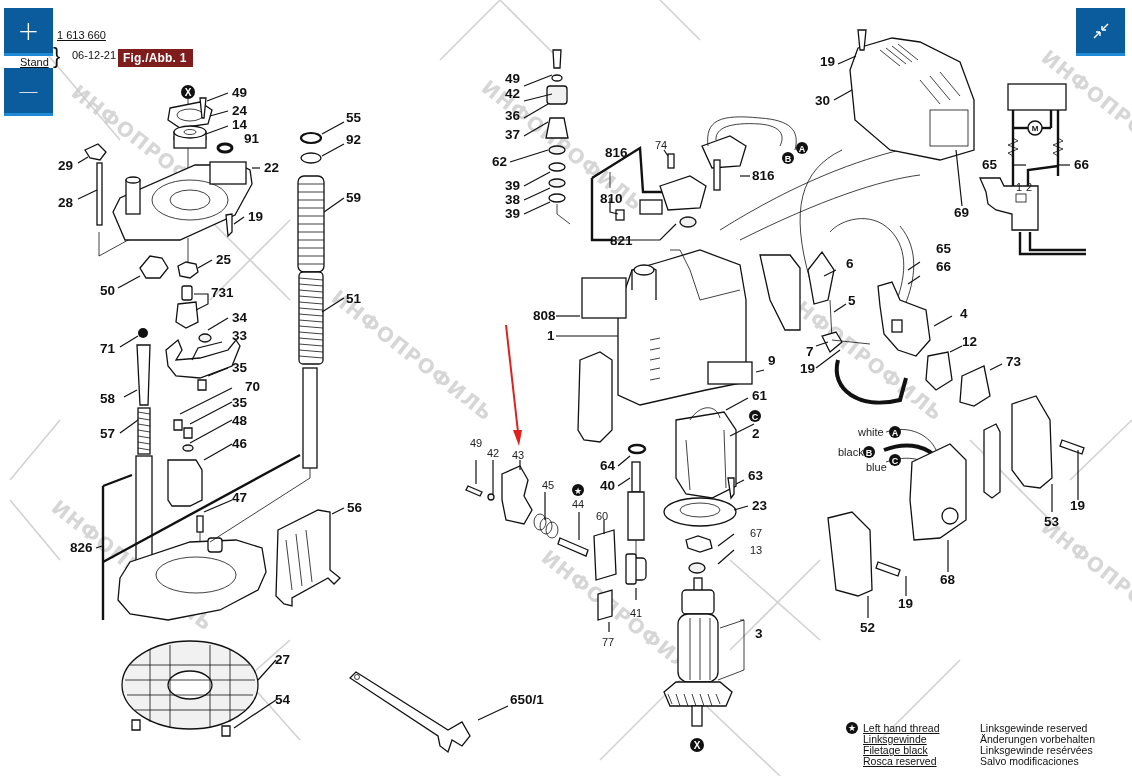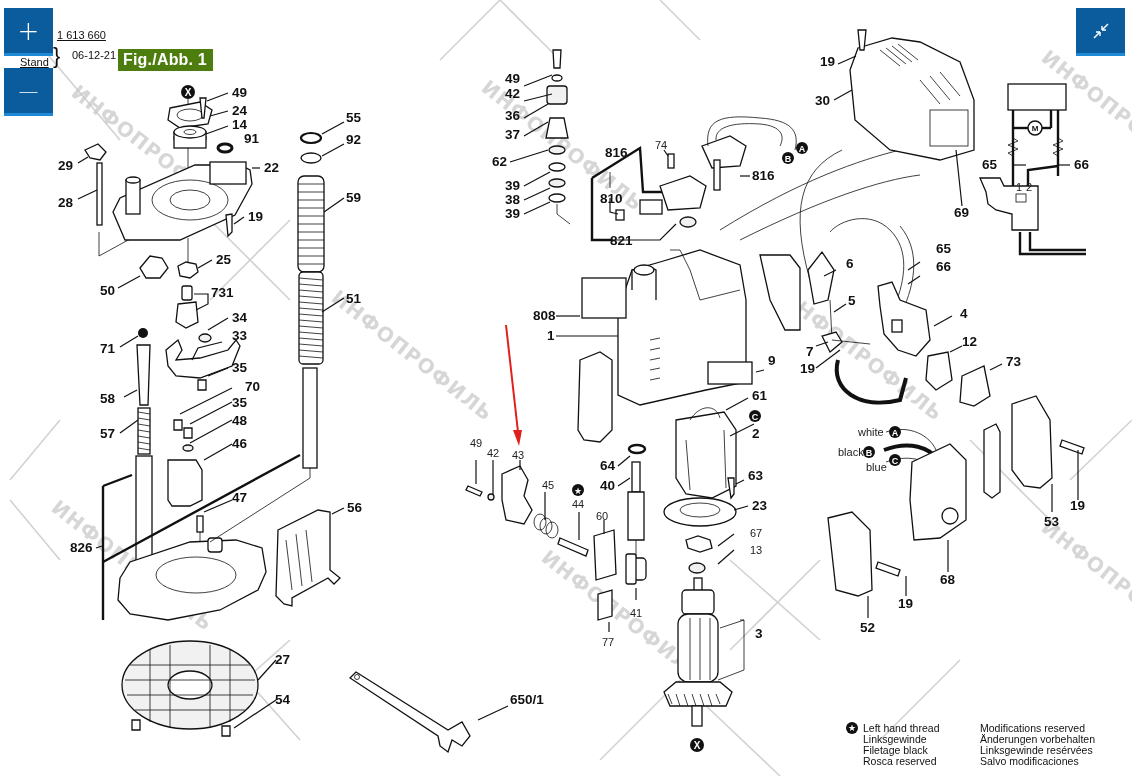--- a/index.html
+++ b/index.html
@@ -22,27 +22,27 @@
   #zoom-in-button { left:4px; top:8px; }
   #zoom-out-button { left:4px; top:68px; }
   #fullscreen-button { left:1076px; top:8px; width:49px; }
   .ctrl span { font-family:"DejaVu Sans", sans-serif; font-size:26px; line-height:1; font-weight:300; }
 
   #header-block { position:absolute; left:20px; top:29px; font-size:11px; line-height:12px; color:#111; }
   #doc-number { position:absolute; left:37px; top:0px; white-space:nowrap;text-decoration:underline; }
   #stand-label { position:absolute; left:0px; top:27px; white-space:nowrap;text-decoration:underline; }
   #stand-brace { position:absolute; left:33px; top:16px; font-size:22px; line-height:22px; font-weight:200; }
   #stand-date { position:absolute; left:52px; top:20px; white-space:nowrap; }
-  #fig-label { position:absolute; left:118px; top:49px; background:#4d7c0f; color:#fff; font-weight:bold;
-               font-size:16px; padding:2px 6px 2px 5px; letter-spacing:0.2px; }
+  #fig-label { position:absolute; left:118px; top:49px; background:#7f1d1d; color:#fff; font-weight:bold;
+               font-size:12px; padding:2px 6px 2px 5px; letter-spacing:0.2px; }
 
   #legend-thread { position:absolute; left:848px; top:723px; font-size:10.5px; line-height:11px; color:#111; }
   #legend-thread .star { position:absolute; left:-2px; top:-1px; width:12px; height:12px; border-radius:50%; background:#111;
                          color:#fff; font-size:9px; line-height:12px; text-align:center; }
-  #legend-thread .lines { position:absolute; left:15px; top:0; white-space:nowrap; }
+  #legend-thread .lines { position:absolute; left:15px; top:0; white-space:nowrap;text-decoration:underline; }
   #legend-mods { position:absolute; left:980px; top:723px; font-size:10.5px; line-height:11px; color:#111; white-space:nowrap; }
   .line { display:block; }
 </style>
 </head>
 <body>
 
 <div id="viewer">
 
 <svg id="diagram" width="1132" height="776" viewBox="0 0 1132 776">
 
@@ -560,21 +560,21 @@
 <div id="legend-thread">
   <span class="star">★</span>
   <div class="lines">
     <span class="line">Left hand thread</span>
     <span class="line">Linksgewinde</span>
     <span class="line">Filetage black</span>
     <span class="line">Rosca reserved</span>
   </div>
 </div>
 <div id="legend-mods">
-  <span class="line">Modifications reserved</span>
+  <span class="line">Linksgewinde reserved</span>
   <span class="line">Änderungen vorbehalten</span>
   <span class="line">Linksgewinde resérvées</span>
   <span class="line">Salvo modificaciones</span>
 </div>
 
 <div class="ctrl" id="zoom-in-button">
   <span>+</span>
 </div>
 <div class="ctrl" id="zoom-out-button">
   <span style="font-size:20px;">—</span>

